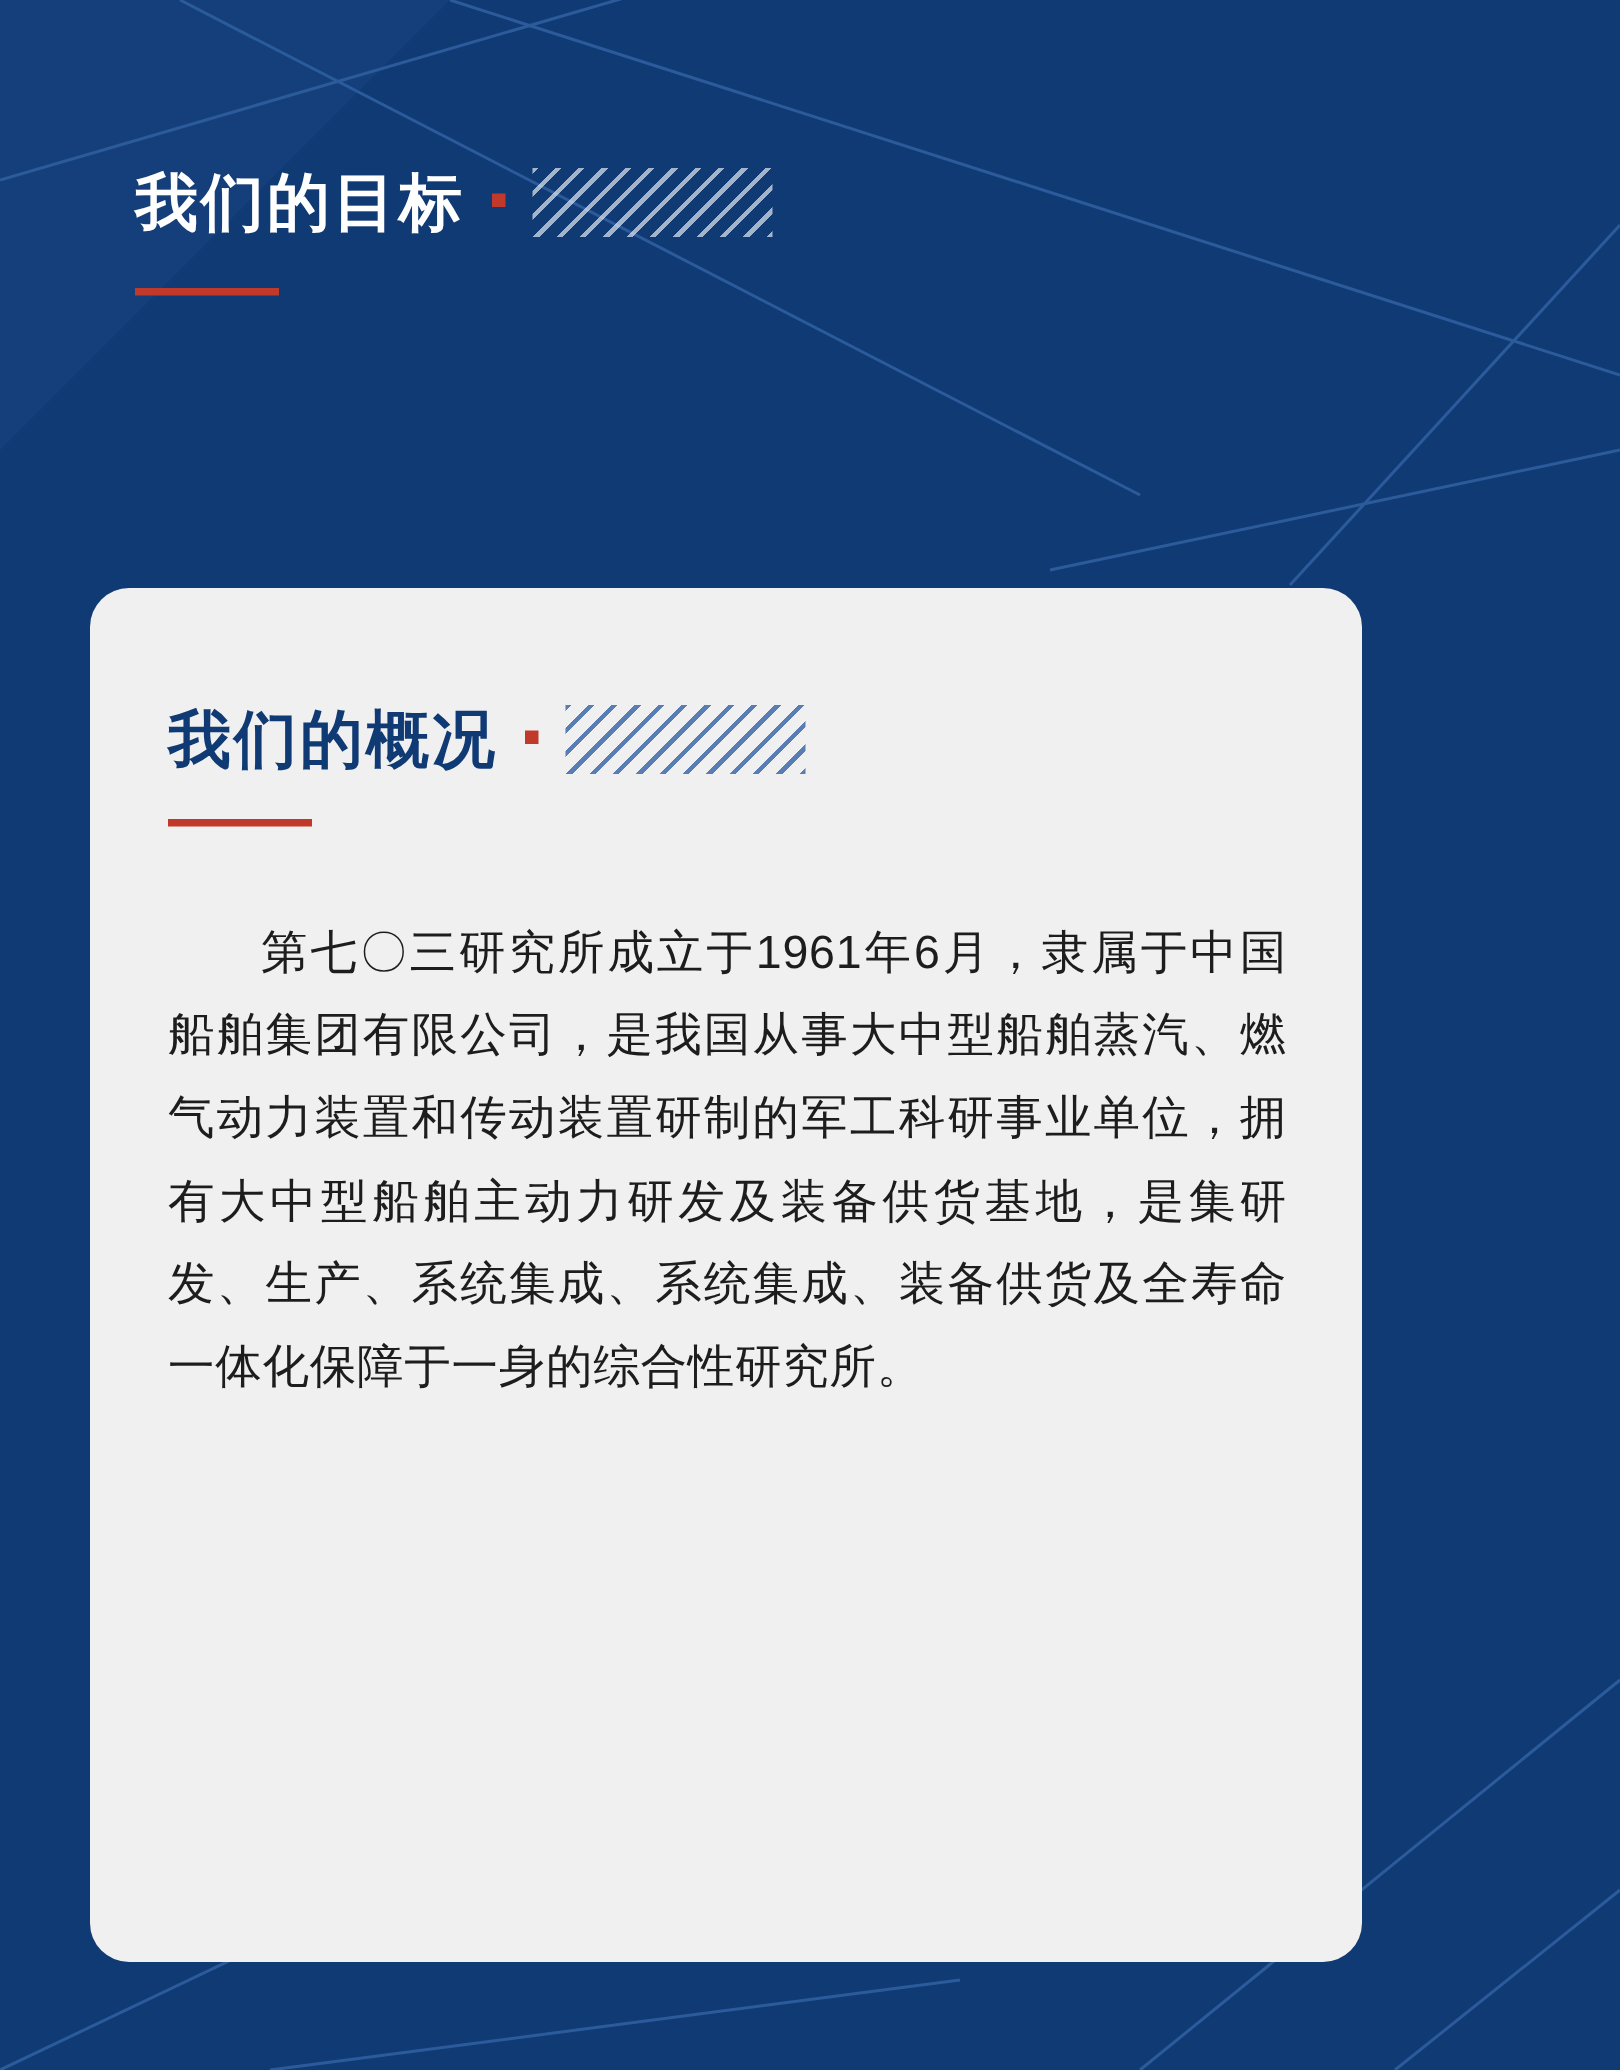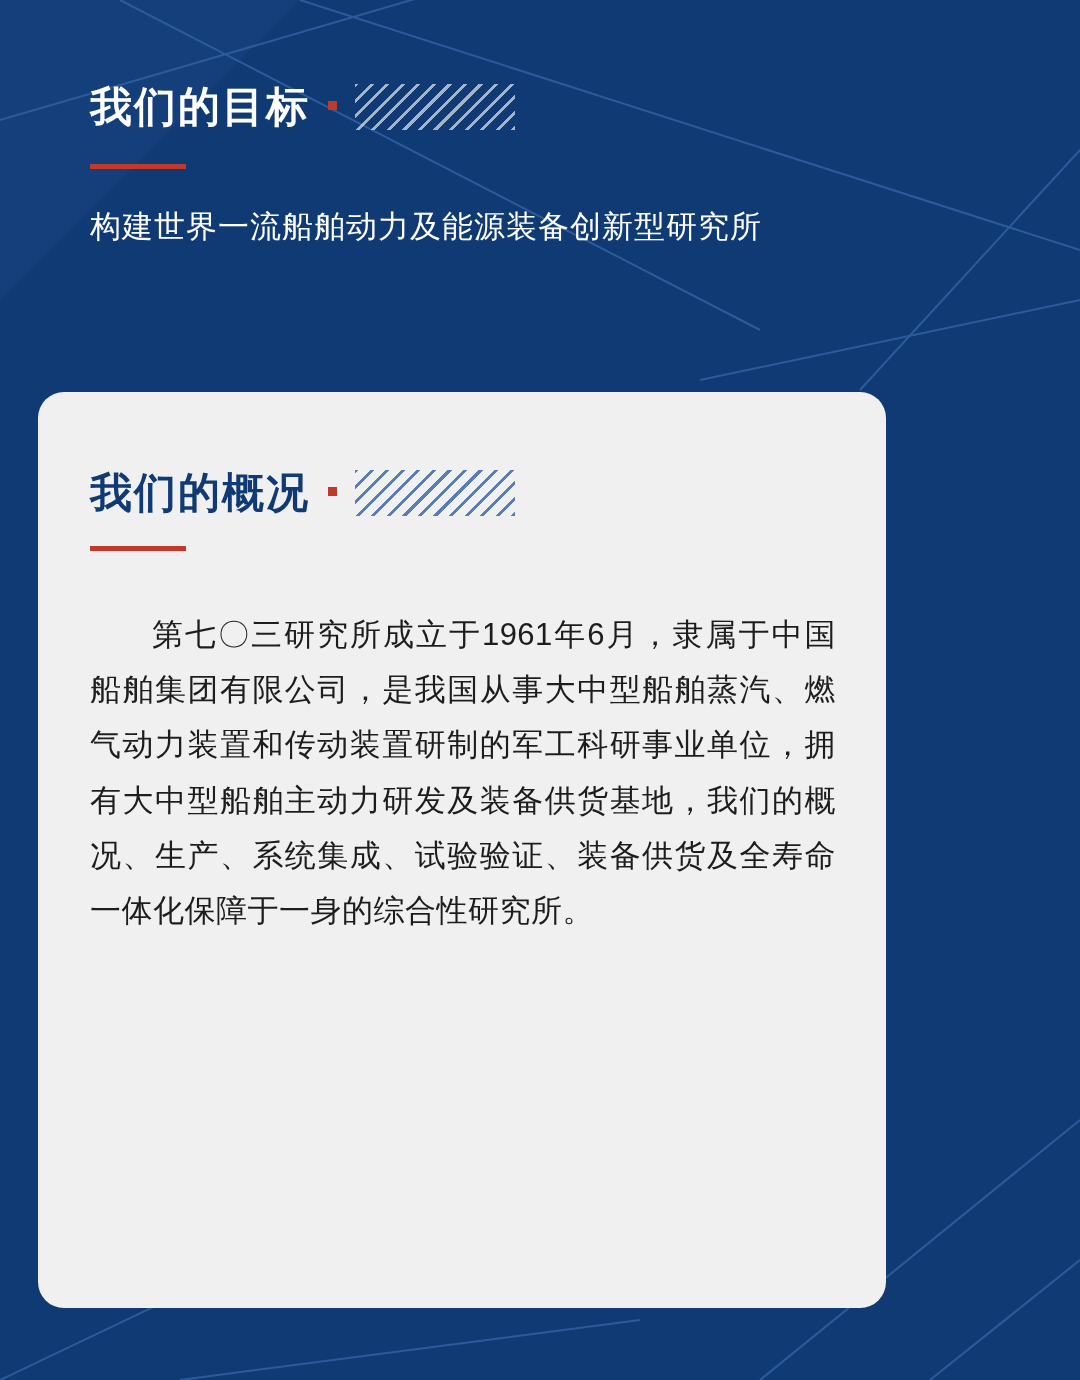--- a/index.html
+++ b/index.html
@@ -18,21 +18,21 @@
   
   .bg-lines {
     position: absolute;
     inset: 0;
     pointer-events: none;
   }
 
   
   .section-goal {
     position: absolute;
-    top: 84px;
+    top: 112px;
     left: 90px;
     right: 90px;
   }
 
   .heading-row {
     display: flex;
     align-items: center;
     gap: 18px;
   }
 
@@ -85,21 +85,21 @@
     font-size: 31px;
     color: #ffffff;
     letter-spacing: 1px;
     line-height: 1.4;
   }
 
   
   .card {
     position: absolute;
     top: 392px;
-    left: 38px;
+    left: 60px;
     width: 848px;
     height: 916px;
     background: #f0f0f0;
     border-radius: 26px;
     box-sizing: border-box;
     padding: 78px 50px 0 52px;
   }
 
   .card .rule { margin-top: 30px; }
 
@@ -134,26 +134,25 @@
   </g>
 </svg>
 
 <div class="section-goal">
   <div class="heading-row">
     <div class="heading-text light">我们的目标</div>
     <div class="heading-dot"></div>
     <div class="hatch"></div>
   </div>
   <div class="rule"></div>
-  <div class="goal-sub">构建世界一流船舶动力及能源装备创新型研究所</div>
 </div>
 
 <div class="card">
   <div class="heading-row">
     <div class="heading-text dark">我们的概况</div>
     <div class="heading-dot"></div>
     <div class="hatch dark"></div>
   </div>
   <div class="rule"></div>
   <div class="body-text">
-    <p>第七〇三研究所成立于1961年6月，隶属于中国船舶集团有限公司，是我国从事大中型船舶蒸汽、燃气动力装置和传动装置研制的军工科研事业单位，拥有大中型船舶主动力研发及装备供货基地，我们的概况、生产、系统集成、试验验证、装备供货及全寿命一体化保障于一身的综合性研究所。</p>
+    <p>第七〇三研究所成立于1961年6月，隶属于中国船舶集团有限公司，是我国从事大中型船舶蒸汽、燃气动力装置和传动装置研制的军工科研事业单位，拥有大中型船舶主动力研发及装备供货基地，是集研发、生产、系统集成、系统集成、装备供货及全寿命一体化保障于一身的综合性研究所。</p>
   </div>
 </div>
 
 </body></html>

